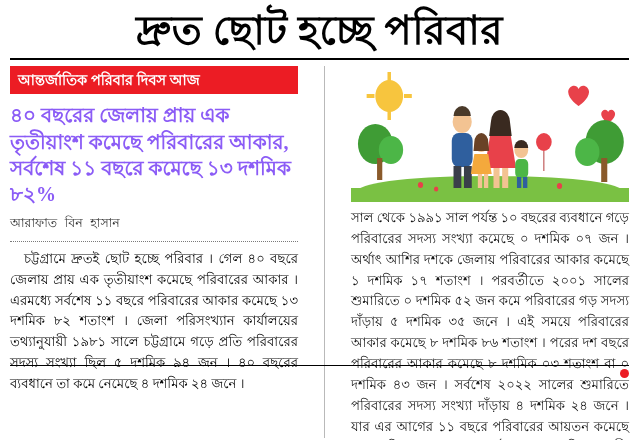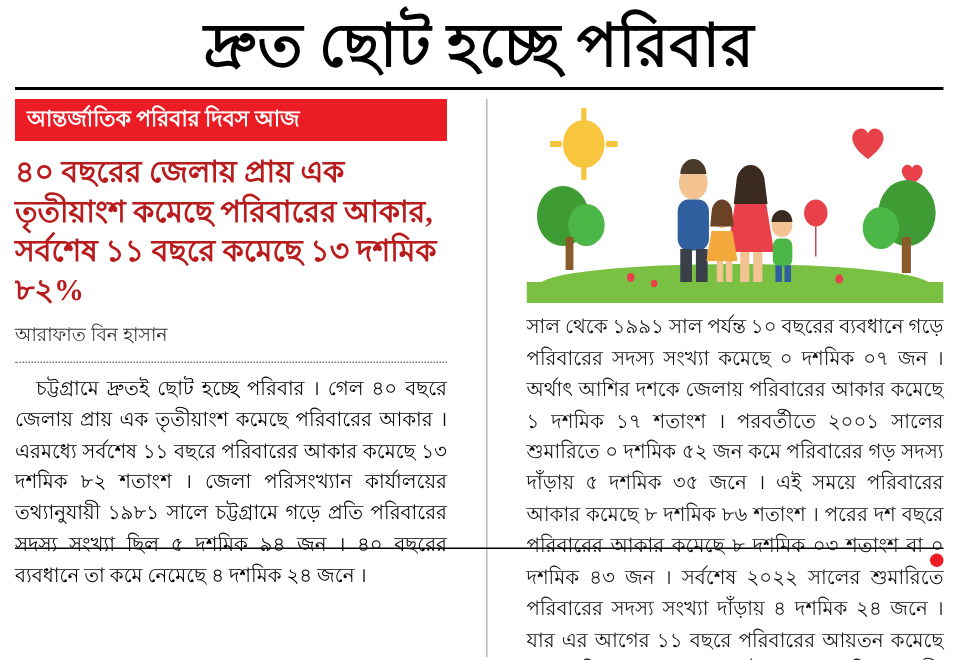--- a/index.html
+++ b/index.html
@@ -60,27 +60,27 @@
     font-family: "Liberation Serif", serif;
     font-weight: bold;
     font-size: 14.5px;
     line-height: 1.4;
     padding: 4px 8px;
     margin-bottom: 8px;
   }
   .subhead {
     font-family: "Liberation Serif", serif;
     font-weight: bold;
-    color: #b91c1c;
+    color: #8b5cf6;
     font-size: 20px;
     line-height: 1.32;
     margin: 0 0 6px 0;
   }
   .byline {
-    font-family: Liberation Sans, sans-serif;
+    font-family: Liberation Mono, monospace;
     font-size: 12.5px;
     color: #333333;
     padding-bottom: 5px;
   }
   .dotted {
     border-top: 1px dotted #7a7a7a;
     margin: 2px 0 7px 0;
   }
   .body-text {
     font-family: "Liberation Serif", serif;

